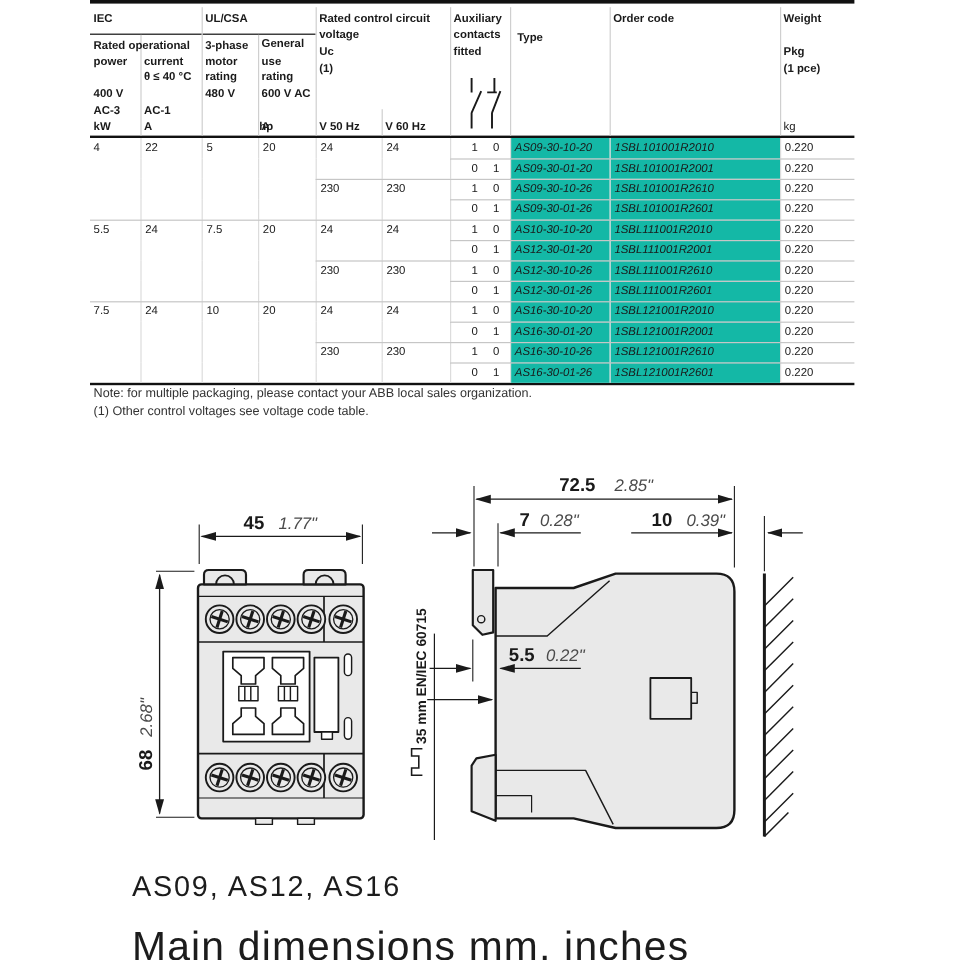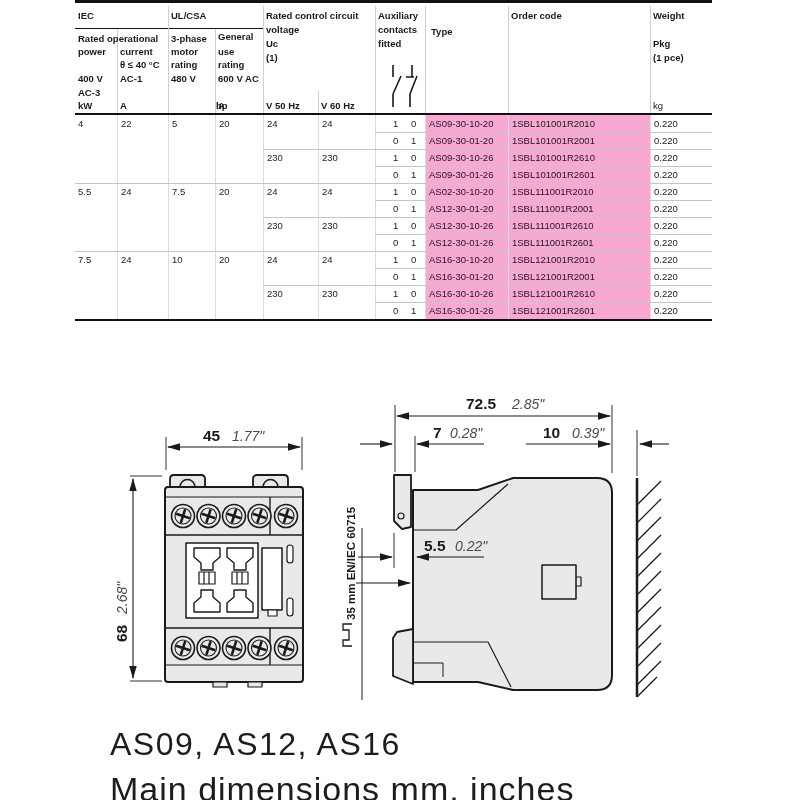--- a/index.html
+++ b/index.html
@@ -10,35 +10,35 @@
   #thead{position:relative;height:110px;border-top:3px solid #111;border-bottom:2.5px solid #111;}
   .hlabel{position:absolute;font-size:9.5px;font-weight:bold;white-space:nowrap;line-height:11px;}
   .vline{position:absolute;width:1px;bottom:0;background:#cfcfcf;}
   .gline{position:absolute;height:1px;background:#111;top:25px;}
   #tbody{position:relative;border-bottom:2.5px solid #111;}
   .trow{position:relative;display:grid;height:17px;
         grid-template-columns:42px 51px 47px 48px 55px 57px 50px 83px 142px 62px;}
   .tcell{font-size:9.5px;padding:3px 0 0 3px;white-space:nowrap;overflow:visible;border-left:1px solid #dcdcdc;}
   .tcell.c-kw{border-left:none;}
   .tcell.c-aux{letter-spacing:5px;padding-left:17px;}
-  .tcell.c-type,.tcell.c-order{background:#f9a8d4;}
+  .tcell.c-type,.tcell.c-order{background:#14b8a6;font-style:italic;}
   .sep{position:absolute;top:0;height:1px;right:0;background:#c6c6c6;}
   .sep-full .sep{left:0;}
   .sep-v .sep{left:188px;}
   .sep-aux .sep{left:300px;}
   
   #notes{position:absolute;left:78px;top:321px;font-size:10.5px;line-height:15px;color:#333;}
   
   #dim-drawing{position:absolute;left:70px;top:385px;}
   .dim-mm{font-family:"Liberation Sans",sans-serif;font-size:15.5px;font-weight:bold;fill:#1a1a1a;}
   .dim-in{font-family:"Liberation Sans",sans-serif;font-size:14px;font-style:italic;fill:#4a4a4a;}
   .rail-text{font-family:"Liberation Sans",sans-serif;font-size:11.5px;font-weight:bold;fill:#1a1a1a;}
   
   .caption{position:absolute;left:110px;white-space:nowrap;color:#1c1c1c;}
-  #caption-types{top:726px;font-size:32px;letter-spacing:1.5px;}
+  #caption-types{top:726px;font-size:24px;letter-spacing:1.5px;}
   #caption-subtitle{top:770px;font-size:34px;letter-spacing:1px;}
 </style>
 </head>
 <body>
 
 <div id="root">
 
   <div id="spec-table">
     <div id="thead">
 
@@ -55,21 +55,21 @@
       <div class="vline" style="left:433px;top:3px;"></div>
       <div class="vline" style="left:575px;top:3px;"></div>
 
       <div class="hlabel" style="left:3px;top:7px;">IEC</div>
       <div class="hlabel" style="left:3px;top:30px;">Rated operational</div>
       <div class="hlabel" style="left:3px;top:43px;text-align:center;">power</div>
       <div class="hlabel" style="left:45px;top:43px;">current</div>
       <div class="hlabel" style="left:45px;top:56px;">θ ≤ 40 °C</div>
       <div class="hlabel" style="left:3px;top:70px;">400 V</div>
       <div class="hlabel" style="left:3px;top:84px;">AC-3</div>
-      <div class="hlabel" style="left:45px;top:70px;">AC-1</div>
+      <div class="hlabel" style="left:45px;top:84px;">AC-1</div>
       <div class="hlabel" style="left:3px;top:97px;">kW</div>
       <div class="hlabel" style="left:45px;top:97px;">A</div>
 
       <div class="hlabel" style="left:96px;top:7px;">UL/CSA</div>
       <div class="hlabel" style="left:96px;top:30px;">3-phase</div>
       <div class="hlabel" style="left:96px;top:43px;">motor</div>
       <div class="hlabel" style="left:96px;top:56px;">rating</div>
       <div class="hlabel" style="left:96px;top:70px;">480 V</div>
       <div class="hlabel" style="left:96px;top:97px;padding-left:45px;">hp</div>
       <div class="hlabel" style="left:143px;top:28px;">General</div>
@@ -157,21 +157,21 @@
         </div>
         <div class="trow sep-full">
           <div class="sep"></div>
           <div class="tcell c-kw">5.5</div>
           <div class="tcell c-a1">24</div>
           <div class="tcell c-hp">7.5</div>
           <div class="tcell c-a2">20</div>
           <div class="tcell c-v50">24</div>
           <div class="tcell c-v60">24</div>
           <div class="tcell c-aux">1 0</div>
-          <div class="tcell c-type">AS02-30-10-20</div>
+          <div class="tcell c-type">AS10-30-10-20</div>
           <div class="tcell c-order">1SBL111001R2010</div>
           <div class="tcell c-weight">0.220</div>
         </div>
         <div class="trow sep-aux">
           <div class="sep"></div>
           <div class="tcell c-kw"></div>
           <div class="tcell c-a1"></div>
           <div class="tcell c-hp"></div>
           <div class="tcell c-a2"></div>
           <div class="tcell c-v50"></div>
@@ -255,20 +255,24 @@
           <div class="tcell c-v50"></div>
           <div class="tcell c-v60"></div>
           <div class="tcell c-aux">0 1</div>
           <div class="tcell c-type">AS16-30-01-26</div>
           <div class="tcell c-order">1SBL121001R2601</div>
           <div class="tcell c-weight">0.220</div>
         </div>
       </div>
   </div>
 
+  <div id="notes">
+    <div>Note: for multiple packaging, please contact your ABB local sales organization.</div>
+    <div>(1) Other control voltages see voltage code table.</div>
+  </div>
 
   <svg id="dim-drawing" width="650" height="330" viewBox="70 385 650 330">
     <defs>
       <marker id="arrE" markerWidth="13" markerHeight="9" refX="12" refY="4.5" orient="auto" markerUnits="userSpaceOnUse">
         <path d="M0,0.8 L13,4.5 L0,8.2 z" fill="#1a1a1a"></path>
       </marker>
       <marker id="arrS" markerWidth="13" markerHeight="9" refX="1" refY="4.5" orient="auto" markerUnits="userSpaceOnUse">
         <path d="M13,0.8 L0,4.5 L13,8.2 z" fill="#1a1a1a"></path>
       </marker>
       <g id="screw">

